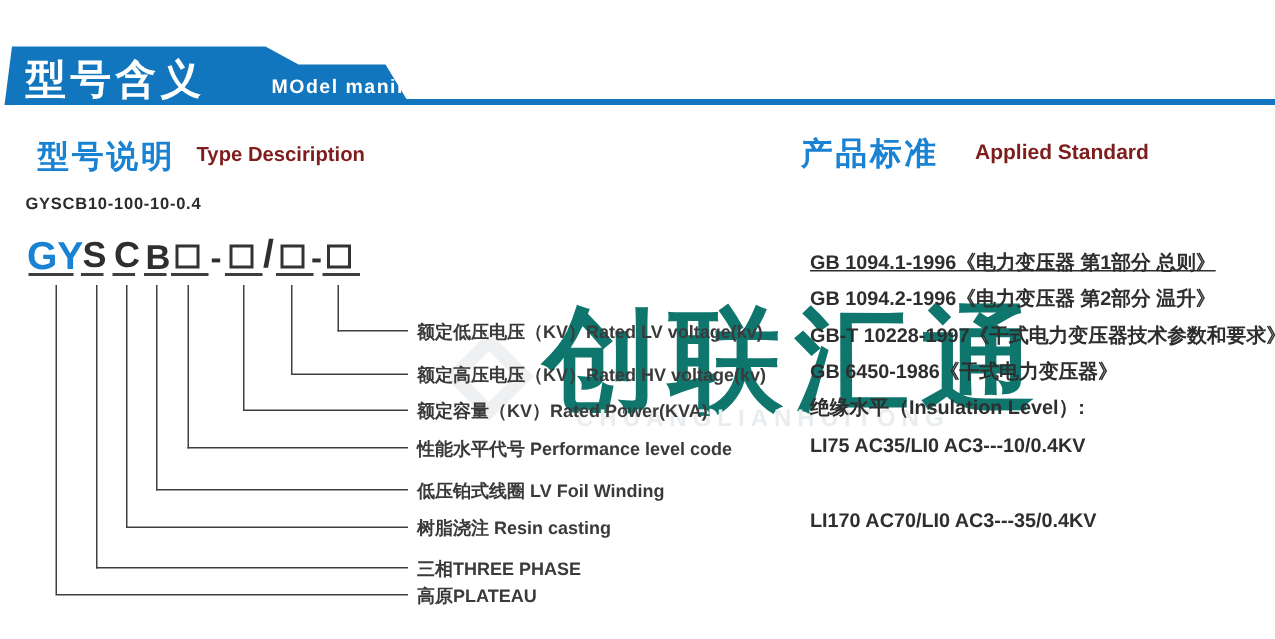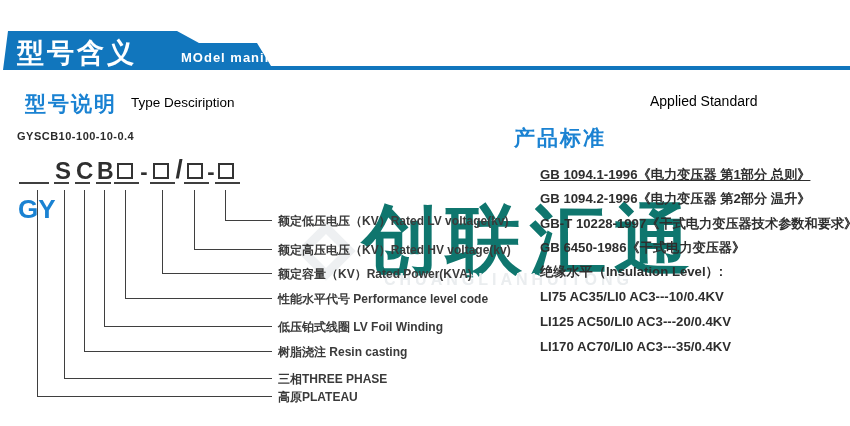--- a/index.html
+++ b/index.html
@@ -22,29 +22,29 @@
   
   .wm{position:absolute;z-index:1;color:#0f766e;white-space:nowrap;}
   .wm-logo{position:absolute;left:305px;top:230px;width:42px;height:42px;
     border:9px solid #eef0f2;transform:rotate(45deg);z-index:1;}
   .wm-cn{left:362px;top:190px;font-size:76px;font-weight:bold;letter-spacing:8px;}
   .wm-en{left:384px;top:271px;font-size:16px;font-weight:bold;letter-spacing:4px;color:#eaedef;text-align:center;}
 
   
   .sec-cn{position:absolute;z-index:4;color:var(--heading-blue);
     font-size:21px;font-weight:bold;letter-spacing:2px;white-space:nowrap;}
-  .sec-en{position:absolute;z-index:4;color:#000000;
-    font-size:13.5px;font-weight:normal;white-space:nowrap;}
+  .sec-en{position:absolute;z-index:4;color:#7f1d1d;
+    font-size:13.5px;font-weight:bold;white-space:nowrap;}
 
   
   .model-code{position:absolute;left:17px;top:130px;z-index:4;color:#2b2b2b;
     font-size:11px;font-weight:bold;letter-spacing:.5px;white-space:nowrap;}
   .sym{position:absolute;z-index:4;top:155px;color:#2f2f2f;font-weight:bold;
     text-align:center;white-space:nowrap;}
-  .sym.blue{color:var(--heading-blue);margin-top:39px;}
+  .sym.blue{color:var(--heading-blue);}
   .code-box{position:absolute;z-index:4;top:163px;width:16px;height:16px;
     border:2px solid #333;}
   .u-line{position:absolute;z-index:4;top:182px;height:2px;background:var(--line-dark);}
   .v-line{position:absolute;z-index:2;width:1.4px;background:var(--line-dark);}
   .h-line{position:absolute;z-index:2;height:1.4px;background:var(--line-dark);}
 
   
   .leaf{position:absolute;left:278px;z-index:4;color:#3a3a3a;
     font-size:12px;font-weight:600;white-space:nowrap;}
 
@@ -113,25 +113,24 @@
 
   <div class="leaf" style="top:212.5px;">额定低压电压（KV）Rated LV voltage(kv)</div>
   <div class="leaf" style="top:241.5px;">额定高压电压（KV）Rated HV voltage(kv)</div>
   <div class="leaf" style="top:266px;">额定容量（KV）Rated Power(KVA)</div>
   <div class="leaf" style="top:290.5px;">性能水平代号 Performance level code</div>
   <div class="leaf" style="top:319px;">低压铂式线圈 LV Foil Winding</div>
   <div class="leaf" style="top:370.5px;">三相THREE PHASE</div>
   <div class="leaf" style="top:344px;">树脂浇注 Resin casting</div>
   <div class="leaf" style="top:388.5px;">高原PLATEAU</div>
 
-  <div class="sec-cn" style="left:514px;top:88px;margin-top:36px;">产品标准</div>
+  <div class="sec-cn" style="left:534px;top:88px;">产品标准</div>
   <div class="sec-en" style="left:650px;top:93px;font-size:14px;">Applied Standard</div>
 
   <div class="std" style="top:166px;text-decoration:underline;">GB 1094.1-1996《电力变压器 第1部分 总则》</div>
   <div class="std" style="top:190px;">GB 1094.2-1996《电力变压器 第2部分 温升》</div>
   <div class="std" style="top:214.5px;">GB-T 10228-1997《干式电力变压器技术参数和要求》</div>
   <div class="std" style="top:238.5px;">GB 6450-1986《干式电力变压器》</div>
   <div class="std" style="top:263px;">绝缘水平（Insulation Level）:</div>
   <div class="std" style="top:288.5px;">LI75 AC35/LI0 AC3---10/0.4KV</div>
-  <div class="std" style="top:313.5px;">LI125 AC50/LI0 AC3---20/0.4KV</div>
   <div class="std" style="top:338.5px;">LI170 AC70/LI0 AC3---35/0.4KV</div>
 
 </div>
 
 </body></html>

